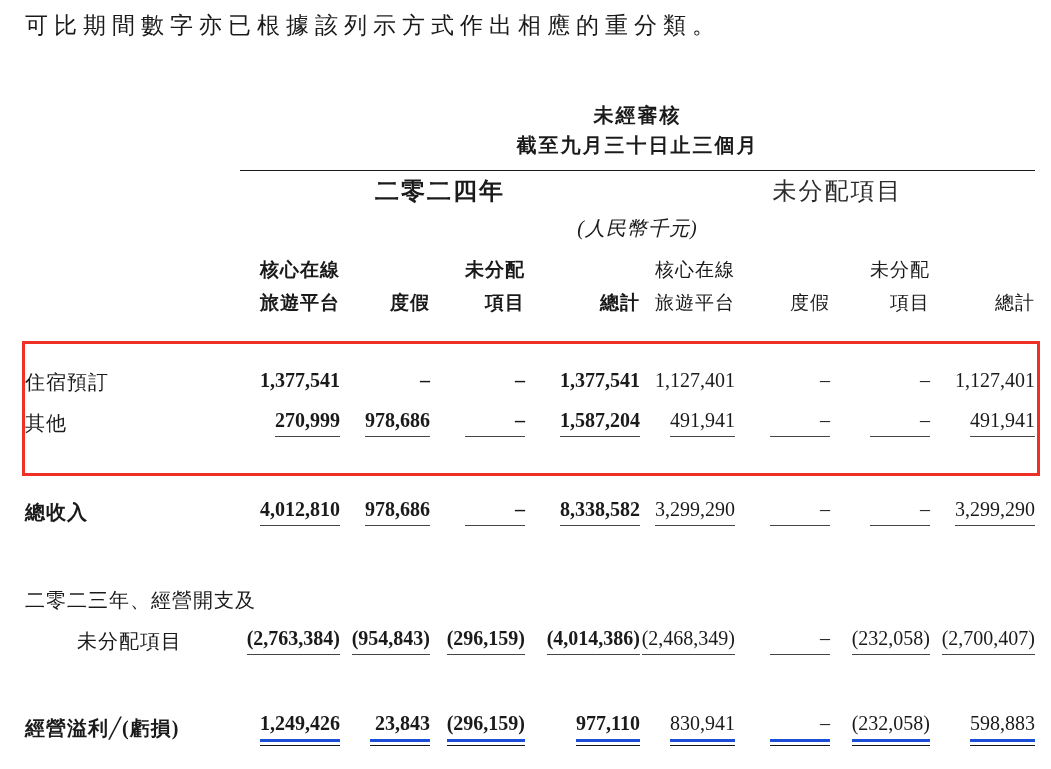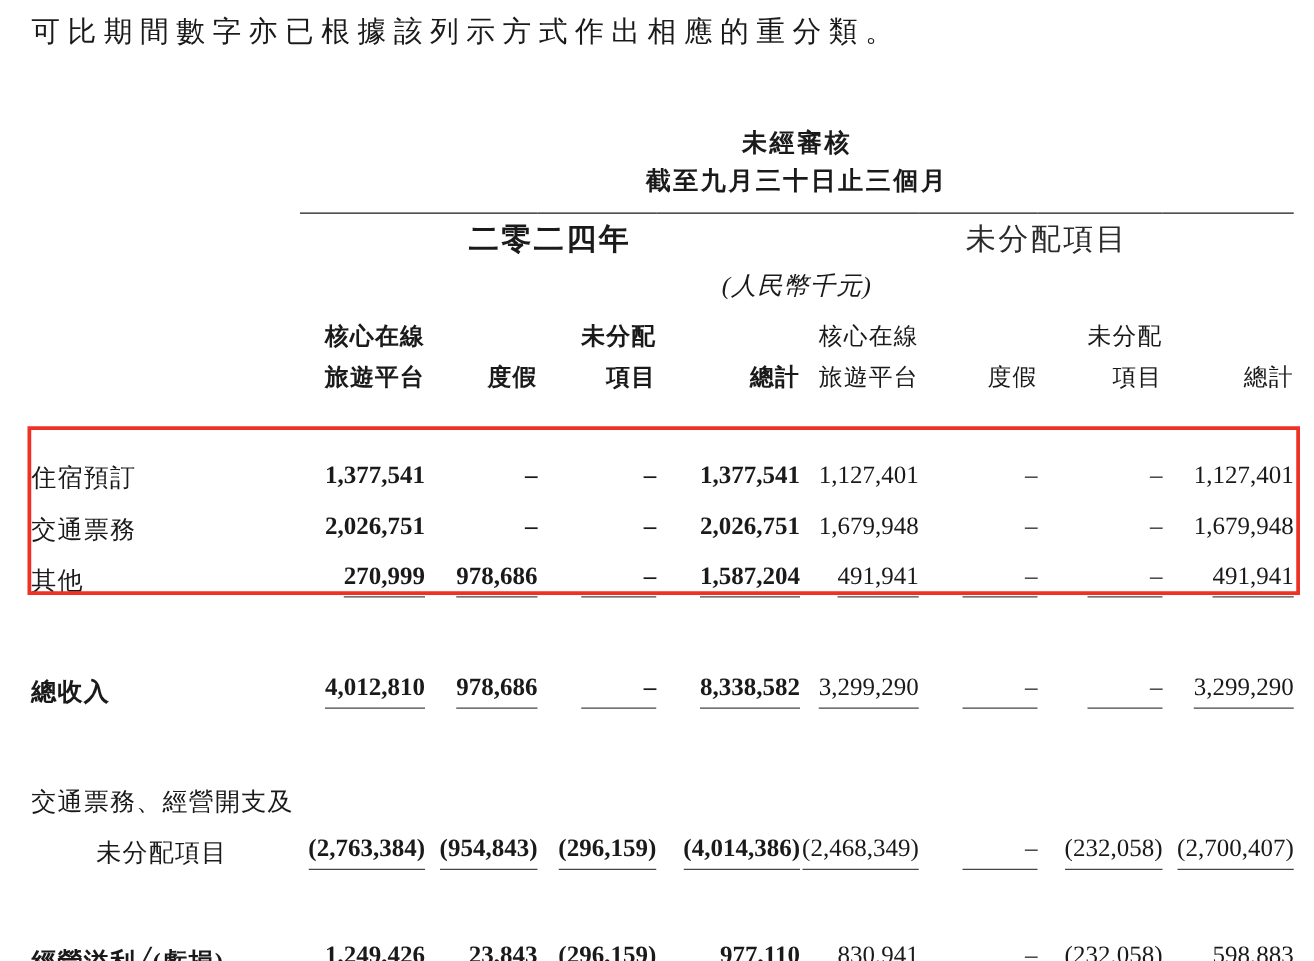--- a/index.html
+++ b/index.html
@@ -138,31 +138,20 @@
       <td><span class="num b">1,377,541</span></td>
       <td><span class="num b">–</span></td>
       <td><span class="num b">–</span></td>
       <td><span class="num b">1,377,541</span></td>
       <td><span class="num">1,127,401</span></td>
       <td><span class="num">–</span></td>
       <td><span class="num">–</span></td>
       <td><span class="num">1,127,401</span></td>
     </tr>
 
-    <tr class="data-row">
-      <td class="lbl">交通票務</td>
-      <td><span class="num b">2,026,751</span></td>
-      <td><span class="num b">–</span></td>
-      <td><span class="num b">–</span></td>
-      <td><span class="num b">2,026,751</span></td>
-      <td><span class="num">1,679,948</span></td>
-      <td><span class="num">–</span></td>
-      <td><span class="num">–</span></td>
-      <td><span class="num">1,679,948</span></td>
-    </tr>
 
     <tr class="data-row">
       <td class="lbl">其他</td>
       <td><span class="num b u">270,999</span></td>
       <td><span class="num b u">978,686</span></td>
       <td><span class="num b u">–</span></td>
       <td><span class="num b u">1,587,204</span></td>
       <td><span class="num u">491,941</span></td>
       <td><span class="num u">–</span></td>
       <td><span class="num u">–</span></td>
@@ -183,21 +172,21 @@
       <td><span class="num u">–</span></td>
       <td><span class="num u">–</span></td>
       <td><span class="num u">3,299,290</span></td>
     </tr>
 
     <tr class="spacer-b">
           <td colspan="9"></td>
         </tr>
 
     <tr class="costs-l1">
-      <td colspan="9">交通票務、經營開支及</td>
+      <td colspan="9">二零二三年、經營開支及</td>
     </tr>
 
     <tr class="data-row">
       <td class="lbl indent">未分配項目</td>
       <td><span class="num b u">(2,763,384)</span></td>
       <td><span class="num b u">(954,843)</span></td>
       <td><span class="num b u">(296,159)</span></td>
       <td><span class="num b u">(4,014,386)</span></td>
       <td><span class="num u">(2,468,349)</span></td>
       <td><span class="num u">–</span></td>

